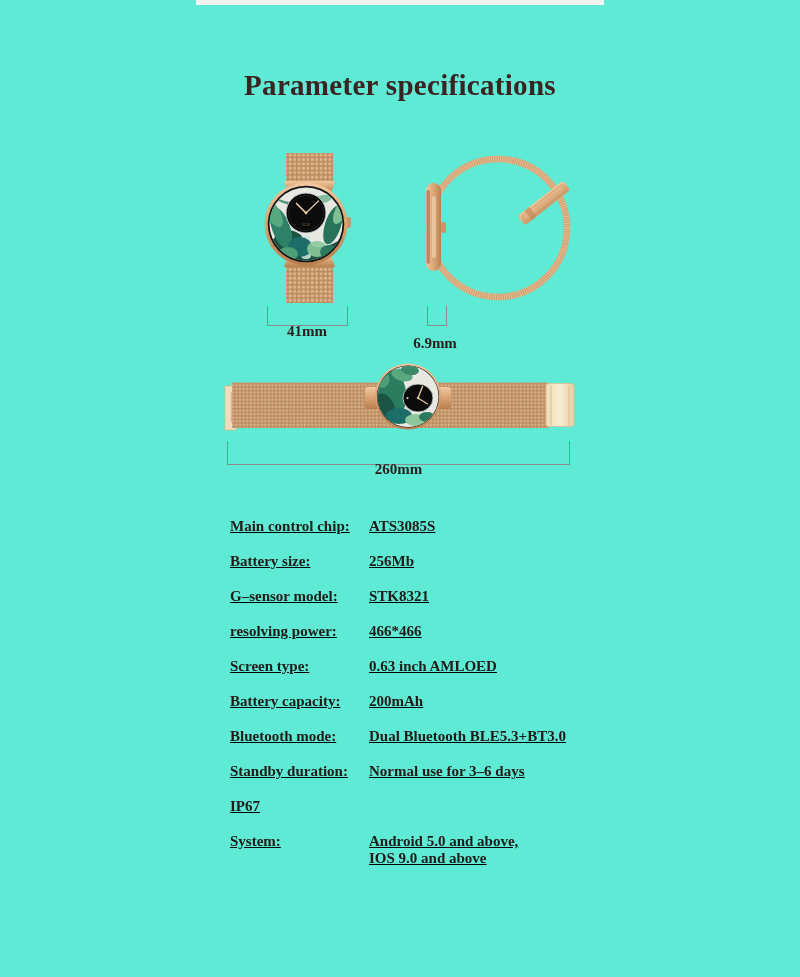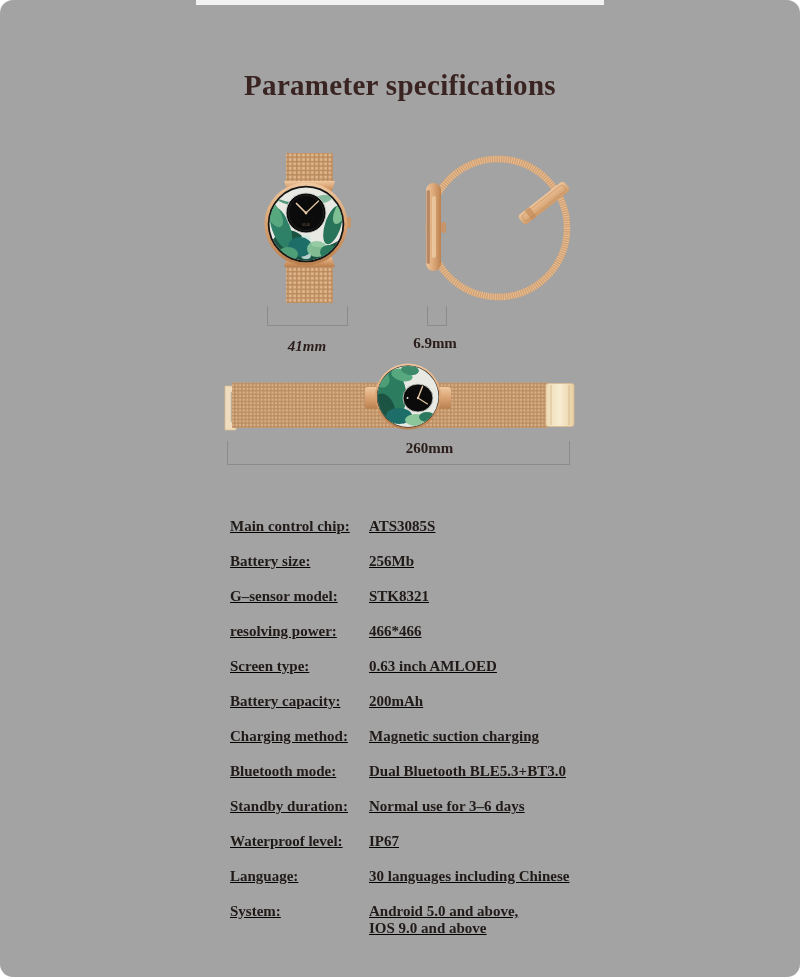--- a/index.html
+++ b/index.html
@@ -1,42 +1,42 @@
 <!DOCTYPE html>
 <html><head>
 <meta charset="utf-8">
 <style>
   * { margin:0; padding:0; box-sizing:border-box; }
   html,body { background:#ffffff; }
   body {
     width:800px; height:977px; position:relative; overflow:hidden;
     font-family:"Liberation Serif","DejaVu Serif",serif;
   }
-  .canvas { position:absolute; left:0; top:0; width:800px; height:977px; background:#a3a3a3;border-radius:13px; }
+  .canvas { position:absolute; left:0; top:0; width:800px; height:977px; background:#5eead4; }
   .top-strip { position:absolute; left:196px; top:0; width:408px; height:5px; background:#f2f2f2; }
   .title {
     position:absolute; left:0; top:69px; width:800px; text-align:center;
     font-size:29px; font-weight:bold; color:#3a2422; letter-spacing:0.3px;
   }
   .svg-front { position:absolute; left:253px; top:153px; }
   .svg-side  { position:absolute; left:420px; top:152px; }
   .svg-band  { position:absolute; left:224px; top:362px; }
   .bracket {
     position:absolute;
     border-left:1px solid #8b8b8b; border-right:1px solid #8b8b8b; border-bottom:1px solid #8b8b8b;
   }
   .bracket-41  { left:267px; top:306px; width:81px;  height:20px; }
   .bracket-69  { left:427px; top:306px; width:20px;  height:20px; }
   .bracket-260 { left:227px; top:441px; width:343px; height:24px; }
   .dim-label {
     position:absolute; font-size:15px; font-weight:bold; color:#2a1d1b; text-align:center;
   }
-  .label-41  { left:262px; top:338px; width:90px;font-style:italic; }
+  .label-41  { left:262px; top:323px; width:90px; }
   .label-69  { left:392px; top:335px; width:86px; }
-  .label-260 { left:227px; top:440px; width:343px;margin-left:31px; }
+  .label-260 { left:227px; top:461px; width:343px; }
   .specs { position:absolute; left:230px; top:518px; width:360px; }
   .spec-row { display:flex; height:35px;text-decoration:underline; }
   .spec-label {
     width:139px; flex:0 0 139px; font-size:15px; font-weight:bold;
     color:#201a18; line-height:17px;
   }
   .spec-value { font-size:15px; font-weight:bold; color:#201a18; line-height:17px; white-space:nowrap; }
   .value-line2 { }
 </style>
 </head>
@@ -214,38 +214,29 @@
     </div>
     <div class="spec-row">
       <div class="spec-label">Screen type:</div>
       <div class="spec-value">0.63 inch AMLOED</div>
     </div>
     <div class="spec-row">
       <div class="spec-label">Battery capacity:</div>
       <div class="spec-value">200mAh</div>
     </div>
     <div class="spec-row">
-      <div class="spec-label">Charging method:</div>
-      <div class="spec-value">Magnetic suction charging</div>
-    </div>
-    <div class="spec-row">
       <div class="spec-label">Bluetooth mode:</div>
       <div class="spec-value">Dual Bluetooth BLE5.3+BT3.0</div>
     </div>
     <div class="spec-row">
       <div class="spec-label">Standby duration:</div>
       <div class="spec-value">Normal use for 3–6 days</div>
     </div>
     <div class="spec-row">
-      <div class="spec-label">Waterproof level:</div>
       <div class="spec-value">IP67</div>
-    </div>
-    <div class="spec-row">
-      <div class="spec-label">Language:</div>
-      <div class="spec-value">30 languages including Chinese</div>
     </div>
     <div class="spec-row">
       <div class="spec-label">System:</div>
       <div class="spec-value">
         <div>Android 5.0 and above,</div>
         <div class="value-line2">IOS 9.0 and above</div>
       </div>
     </div>
   </div>
 

